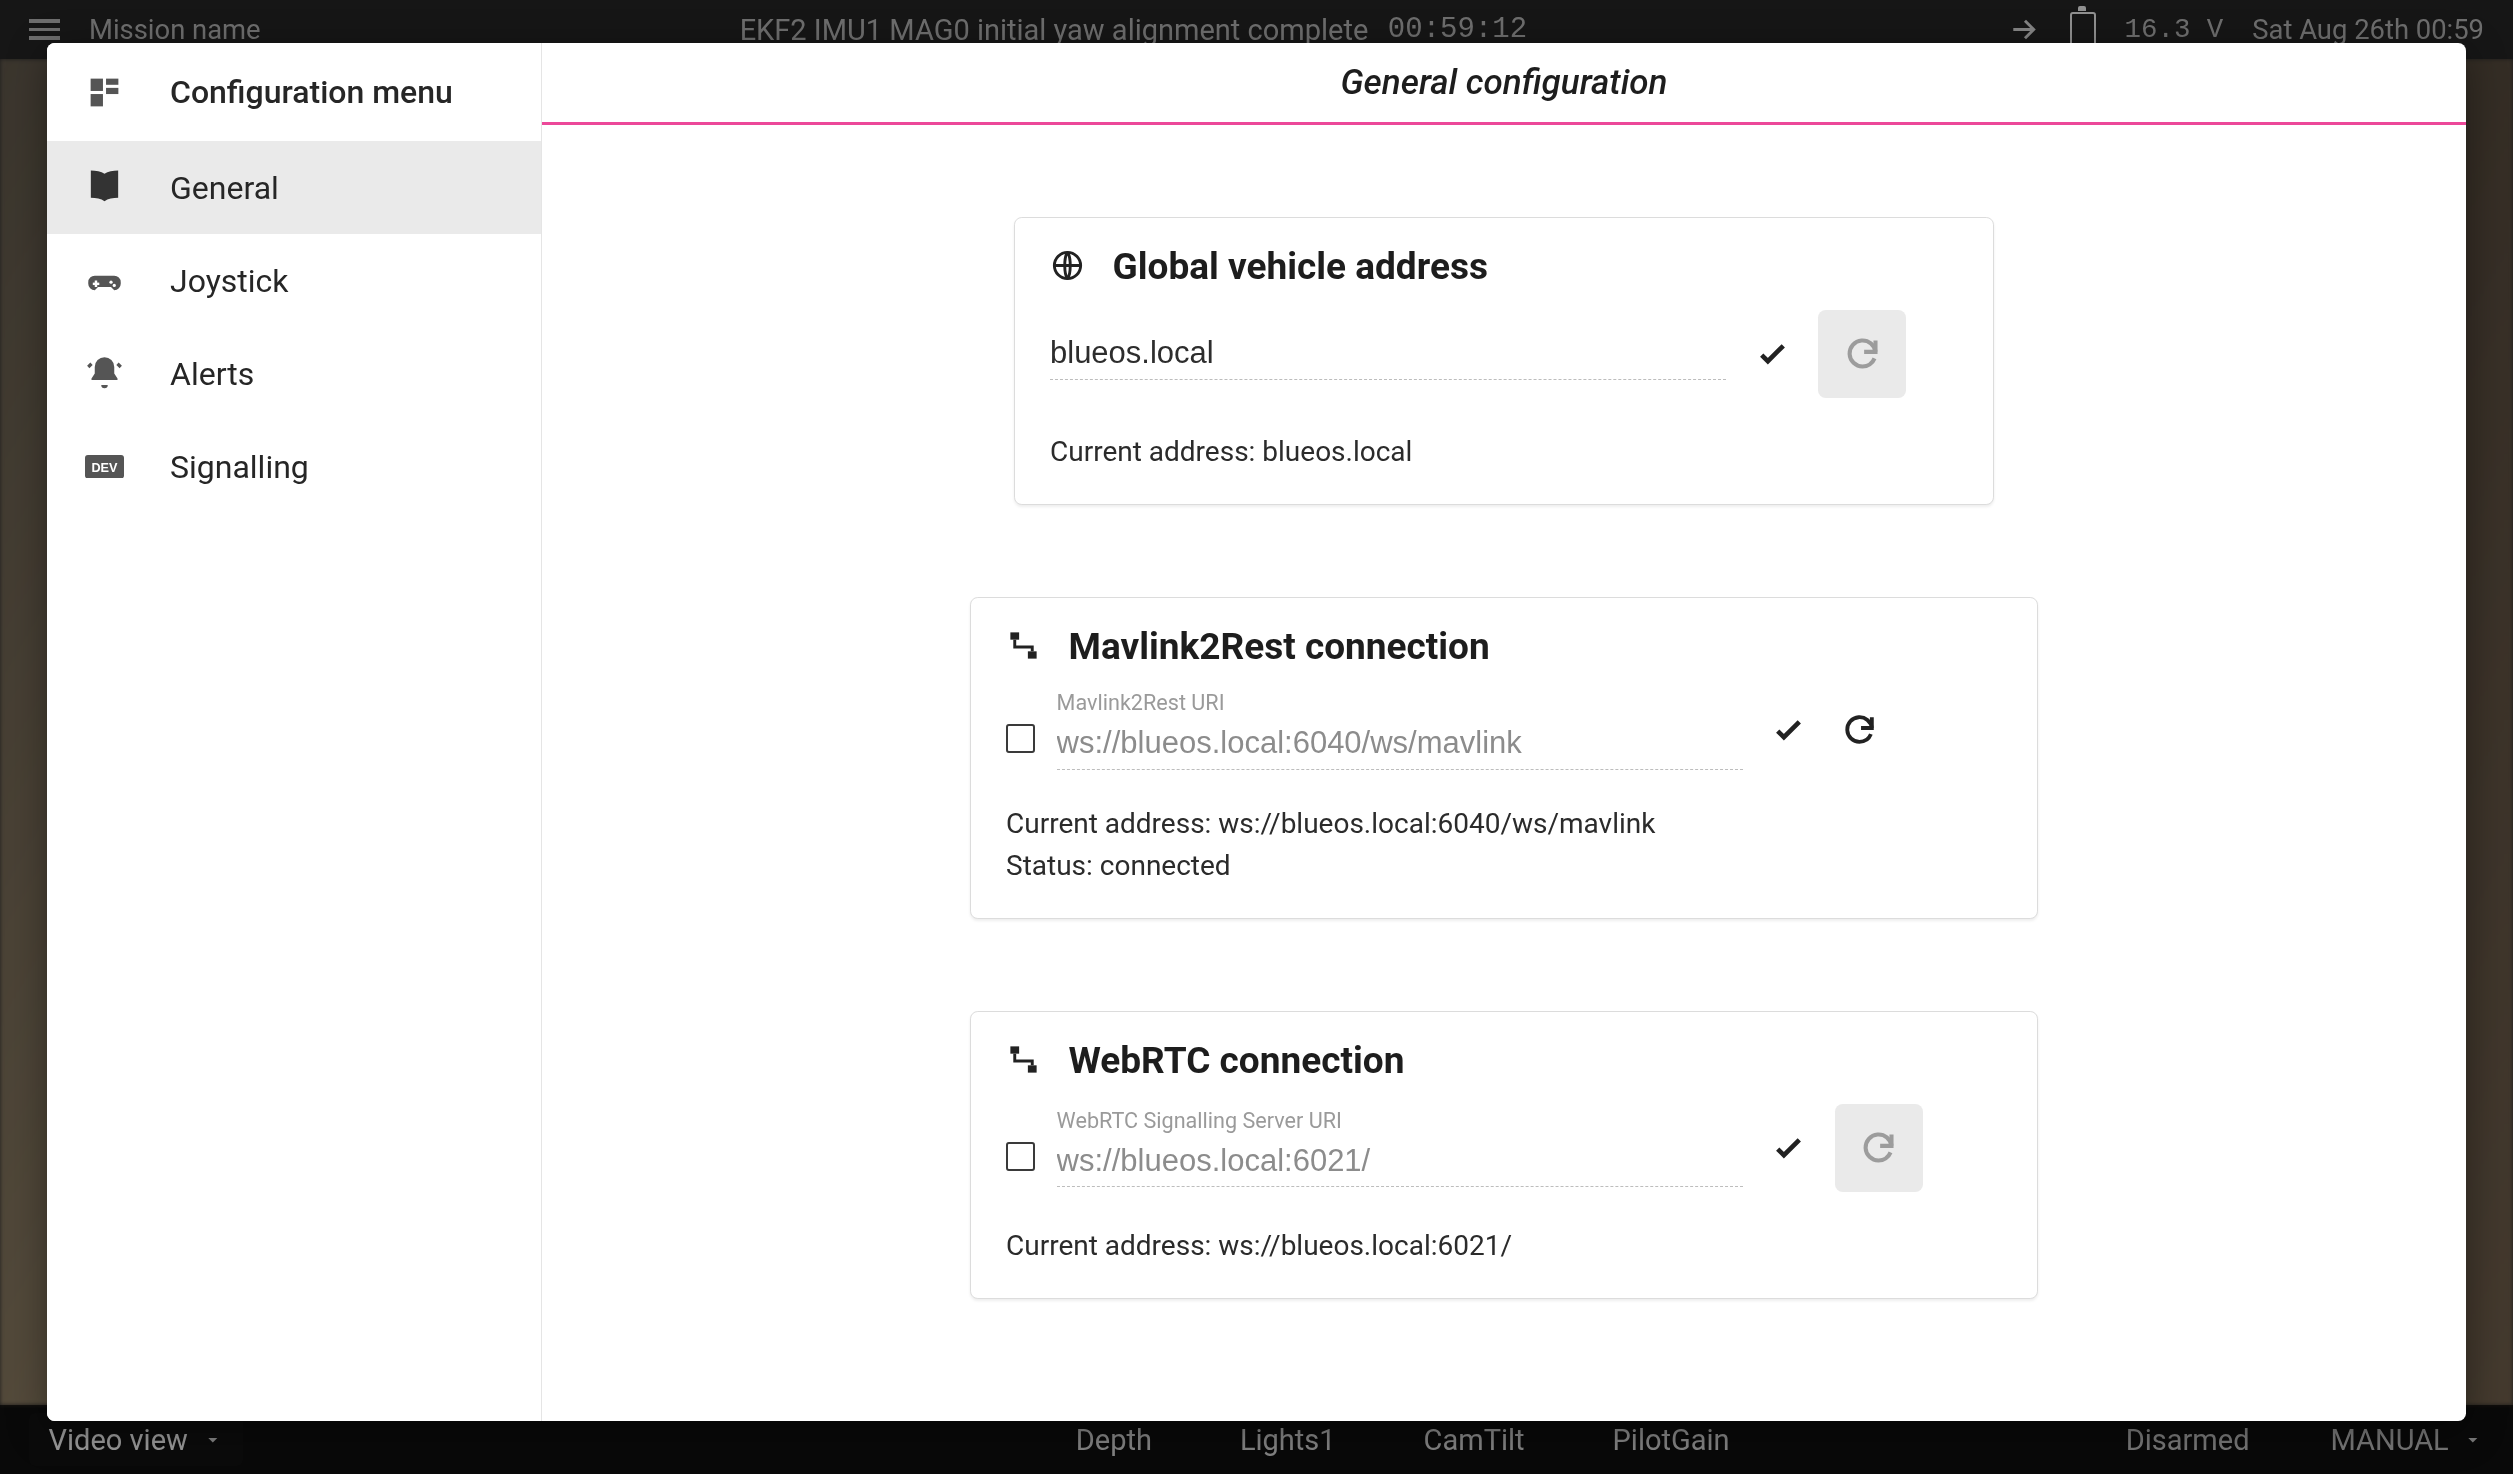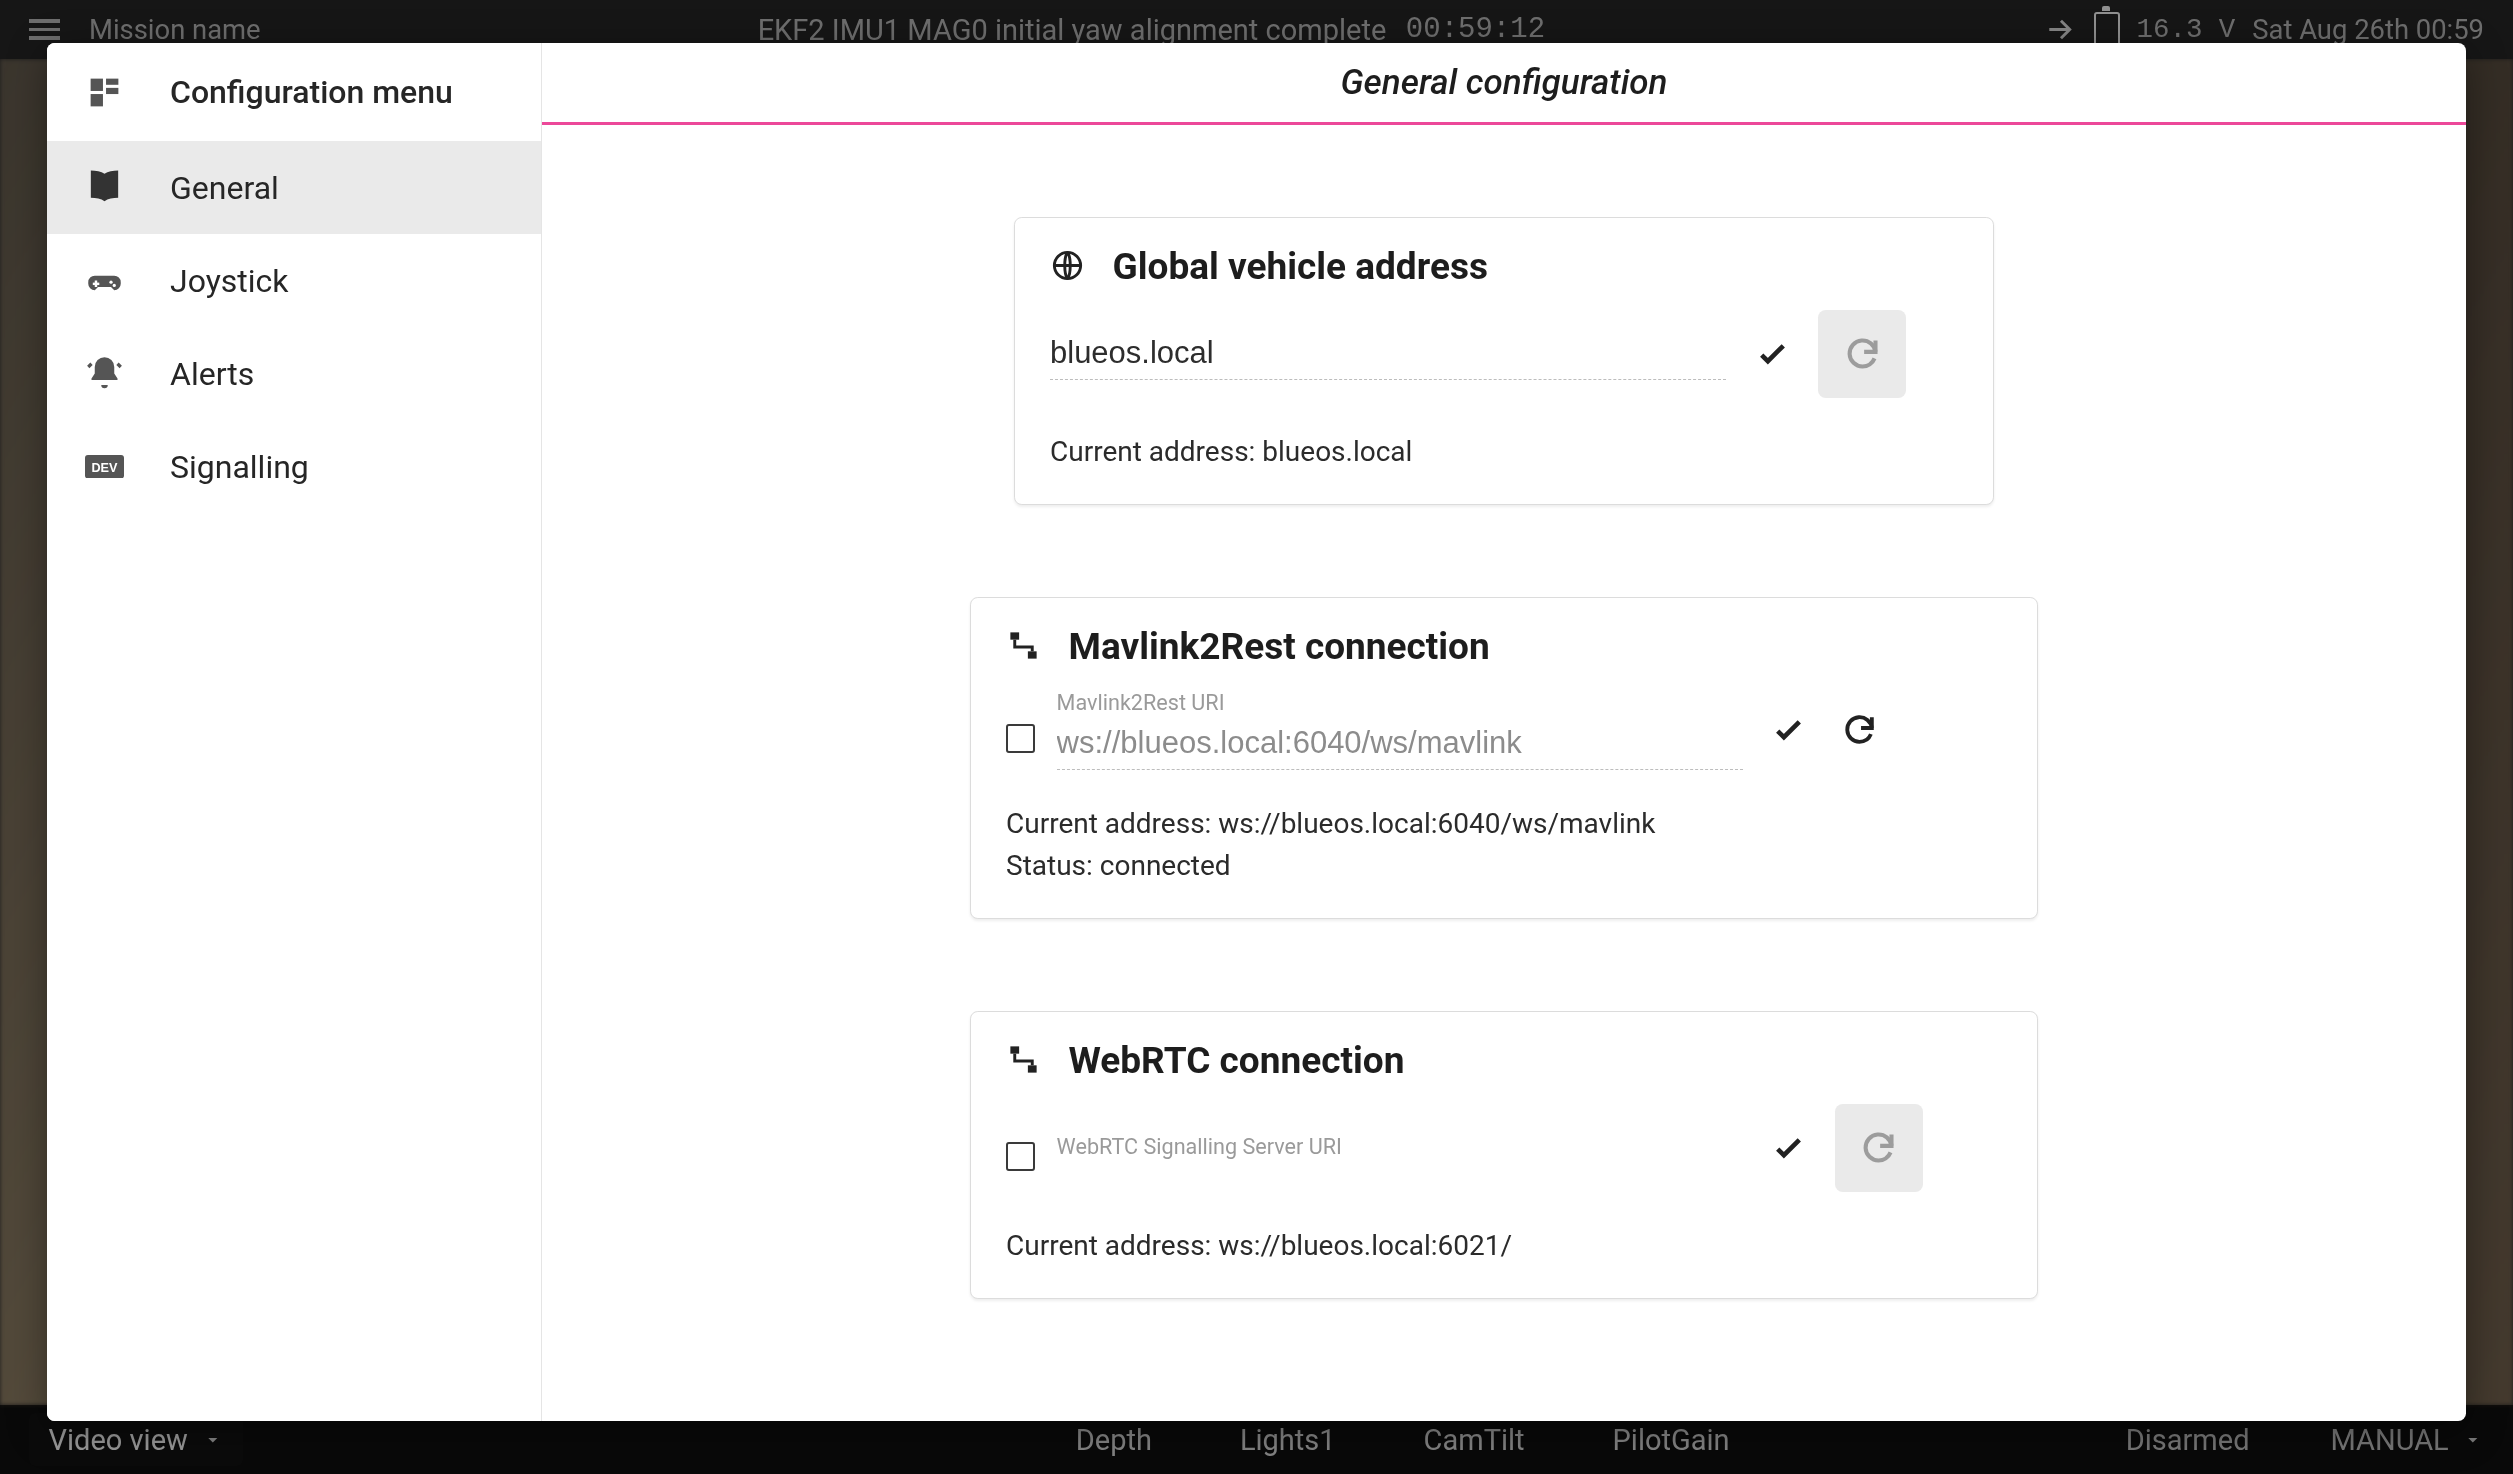--- a/index.html
+++ b/index.html
@@ -54,21 +54,21 @@
     .bg-topbar-center {
       display: flex;
       align-items: center;
       gap: 19.6px;
       font-size: 29px;
     }
 
     .bg-topbar-right {
       display: flex;
       align-items: center;
-      gap: 17px;
+      gap: 29px;
     }
 
     .battery-icon {
       width: 25.5px;
       height: 35px;
       border: 2.9px solid #ddd;
       border-radius: 2.9px;
       position: relative;
     }
     .battery-icon::before {
@@ -566,20 +566,21 @@
                 <rect x="15" y="16" width="6" height="5"></rect>
                 <path d="M6 8v5h12v3" stroke="#222" stroke-width="2" fill="none"></path>
               </svg>
           </div>
           <span class="card-title">WebRTC connection</span>
         </div>
         <div class="card-row">
           <div class="checkbox"></div>
           <div class="card-input-wrap" style="max-width:686px;">
             <span class="input-label">WebRTC Signalling Server URI</span>
+            <input class="card-input placeholder-grey" type="text" style="color: rgb(140, 140, 140);" placeholder="ws://blueos.local:6021/">
           </div>
           <div class="icon-btn">
             <svg viewBox="0 0 24 24" fill="none" stroke="#222" stroke-width="3">
                 <path d="M5 13l4 4L19 7"></path>
               </svg>
           </div>
           <div class="icon-btn boxed">
             <svg viewBox="0 0 24 24" fill="none" stroke="#9c9c9c" stroke-width="2.5">
                 <path d="M20 11A8 8 0 1 0 12 20a8 8 0 0 0 7.4-5"></path>
                 <path d="M20 4v7h-7"></path>

